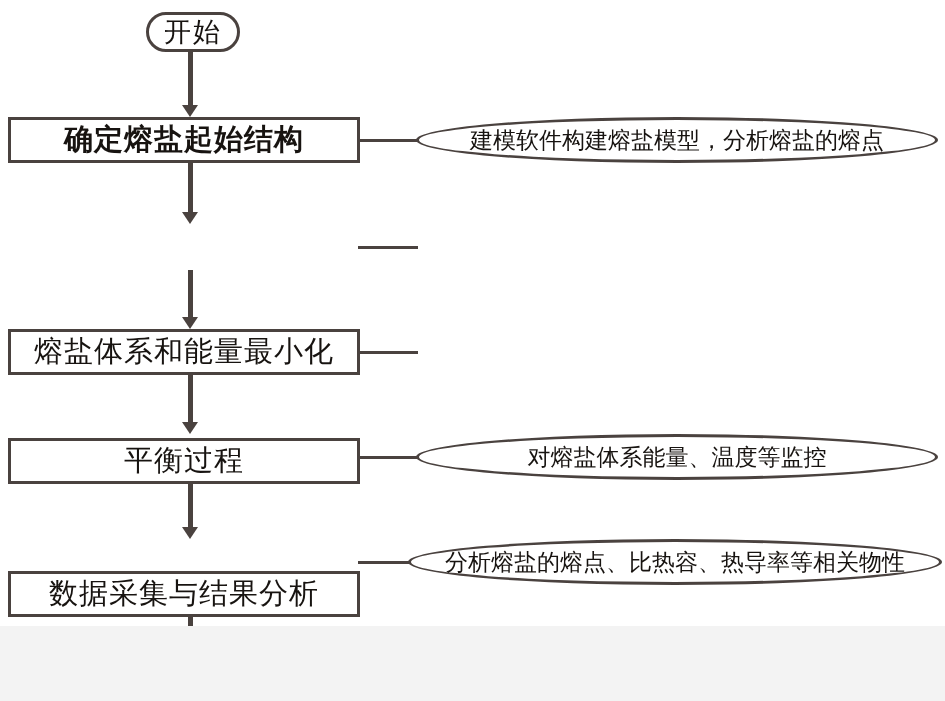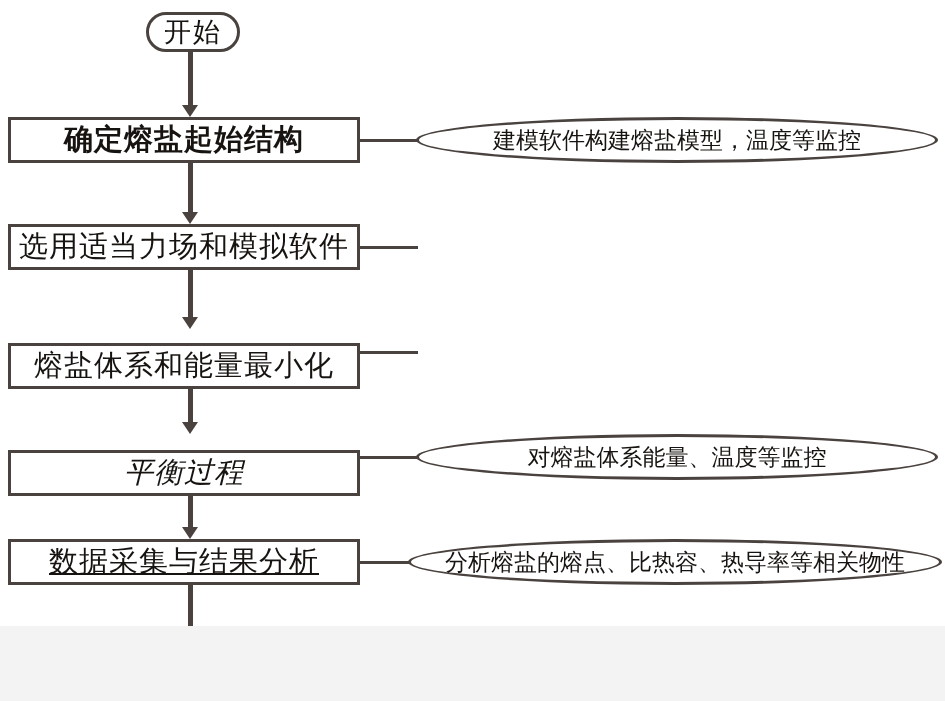--- a/index.html
+++ b/index.html
@@ -89,26 +89,25 @@
   <div class="arrow" style="top:480px;height:47px;"></div>
   <div class="arrow" style="top:585px;height:49px;"></div>
 
   <div class="hline" style="top:139px;left:358px;width:60px;"></div>
   <div class="hline" style="top:246px;left:358px;width:60px;"></div>
   <div class="hline" style="top:351px;left:358px;width:60px;"></div>
   <div class="hline" style="top:456px;left:358px;width:60px;"></div>
   <div class="hline" style="top:561px;left:358px;width:52px;"></div>
 
   <div class="step-box" style="top:117px;font-weight:bold;">确定熔盐起始结构</div>
-  <div class="note-ellipse" style="top:117px;">建模软件构建熔盐模型，温度等监控</div>
+  <div class="note-ellipse" style="top:117px;">建模软件构建熔盐模型，分析熔盐的熔点</div>
 
-  <div class="step-box" style="top:224px;">选用适当力场和模拟软件</div>
 
-  <div class="step-box" style="top:343px;">熔盐体系和能量最小化</div>
+  <div class="step-box" style="top:329px;">熔盐体系和能量最小化</div>
 
-  <div class="step-box" style="top:450px;font-style:italic;">平衡过程</div>
+  <div class="step-box" style="top:438px;">平衡过程</div>
   <div class="note-ellipse" style="top:434px;">对熔盐体系能量、温度等监控</div>
 
-  <div class="step-box" style="top:539px;text-decoration:underline;">数据采集与结果分析</div>
+  <div class="step-box" style="top:571px;">数据采集与结果分析</div>
   <div class="note-ellipse wide" style="top:539px;">分析熔盐的熔点、比热容、热导率等相关物性</div>
 
 
 </div>
 
 </body></html>

